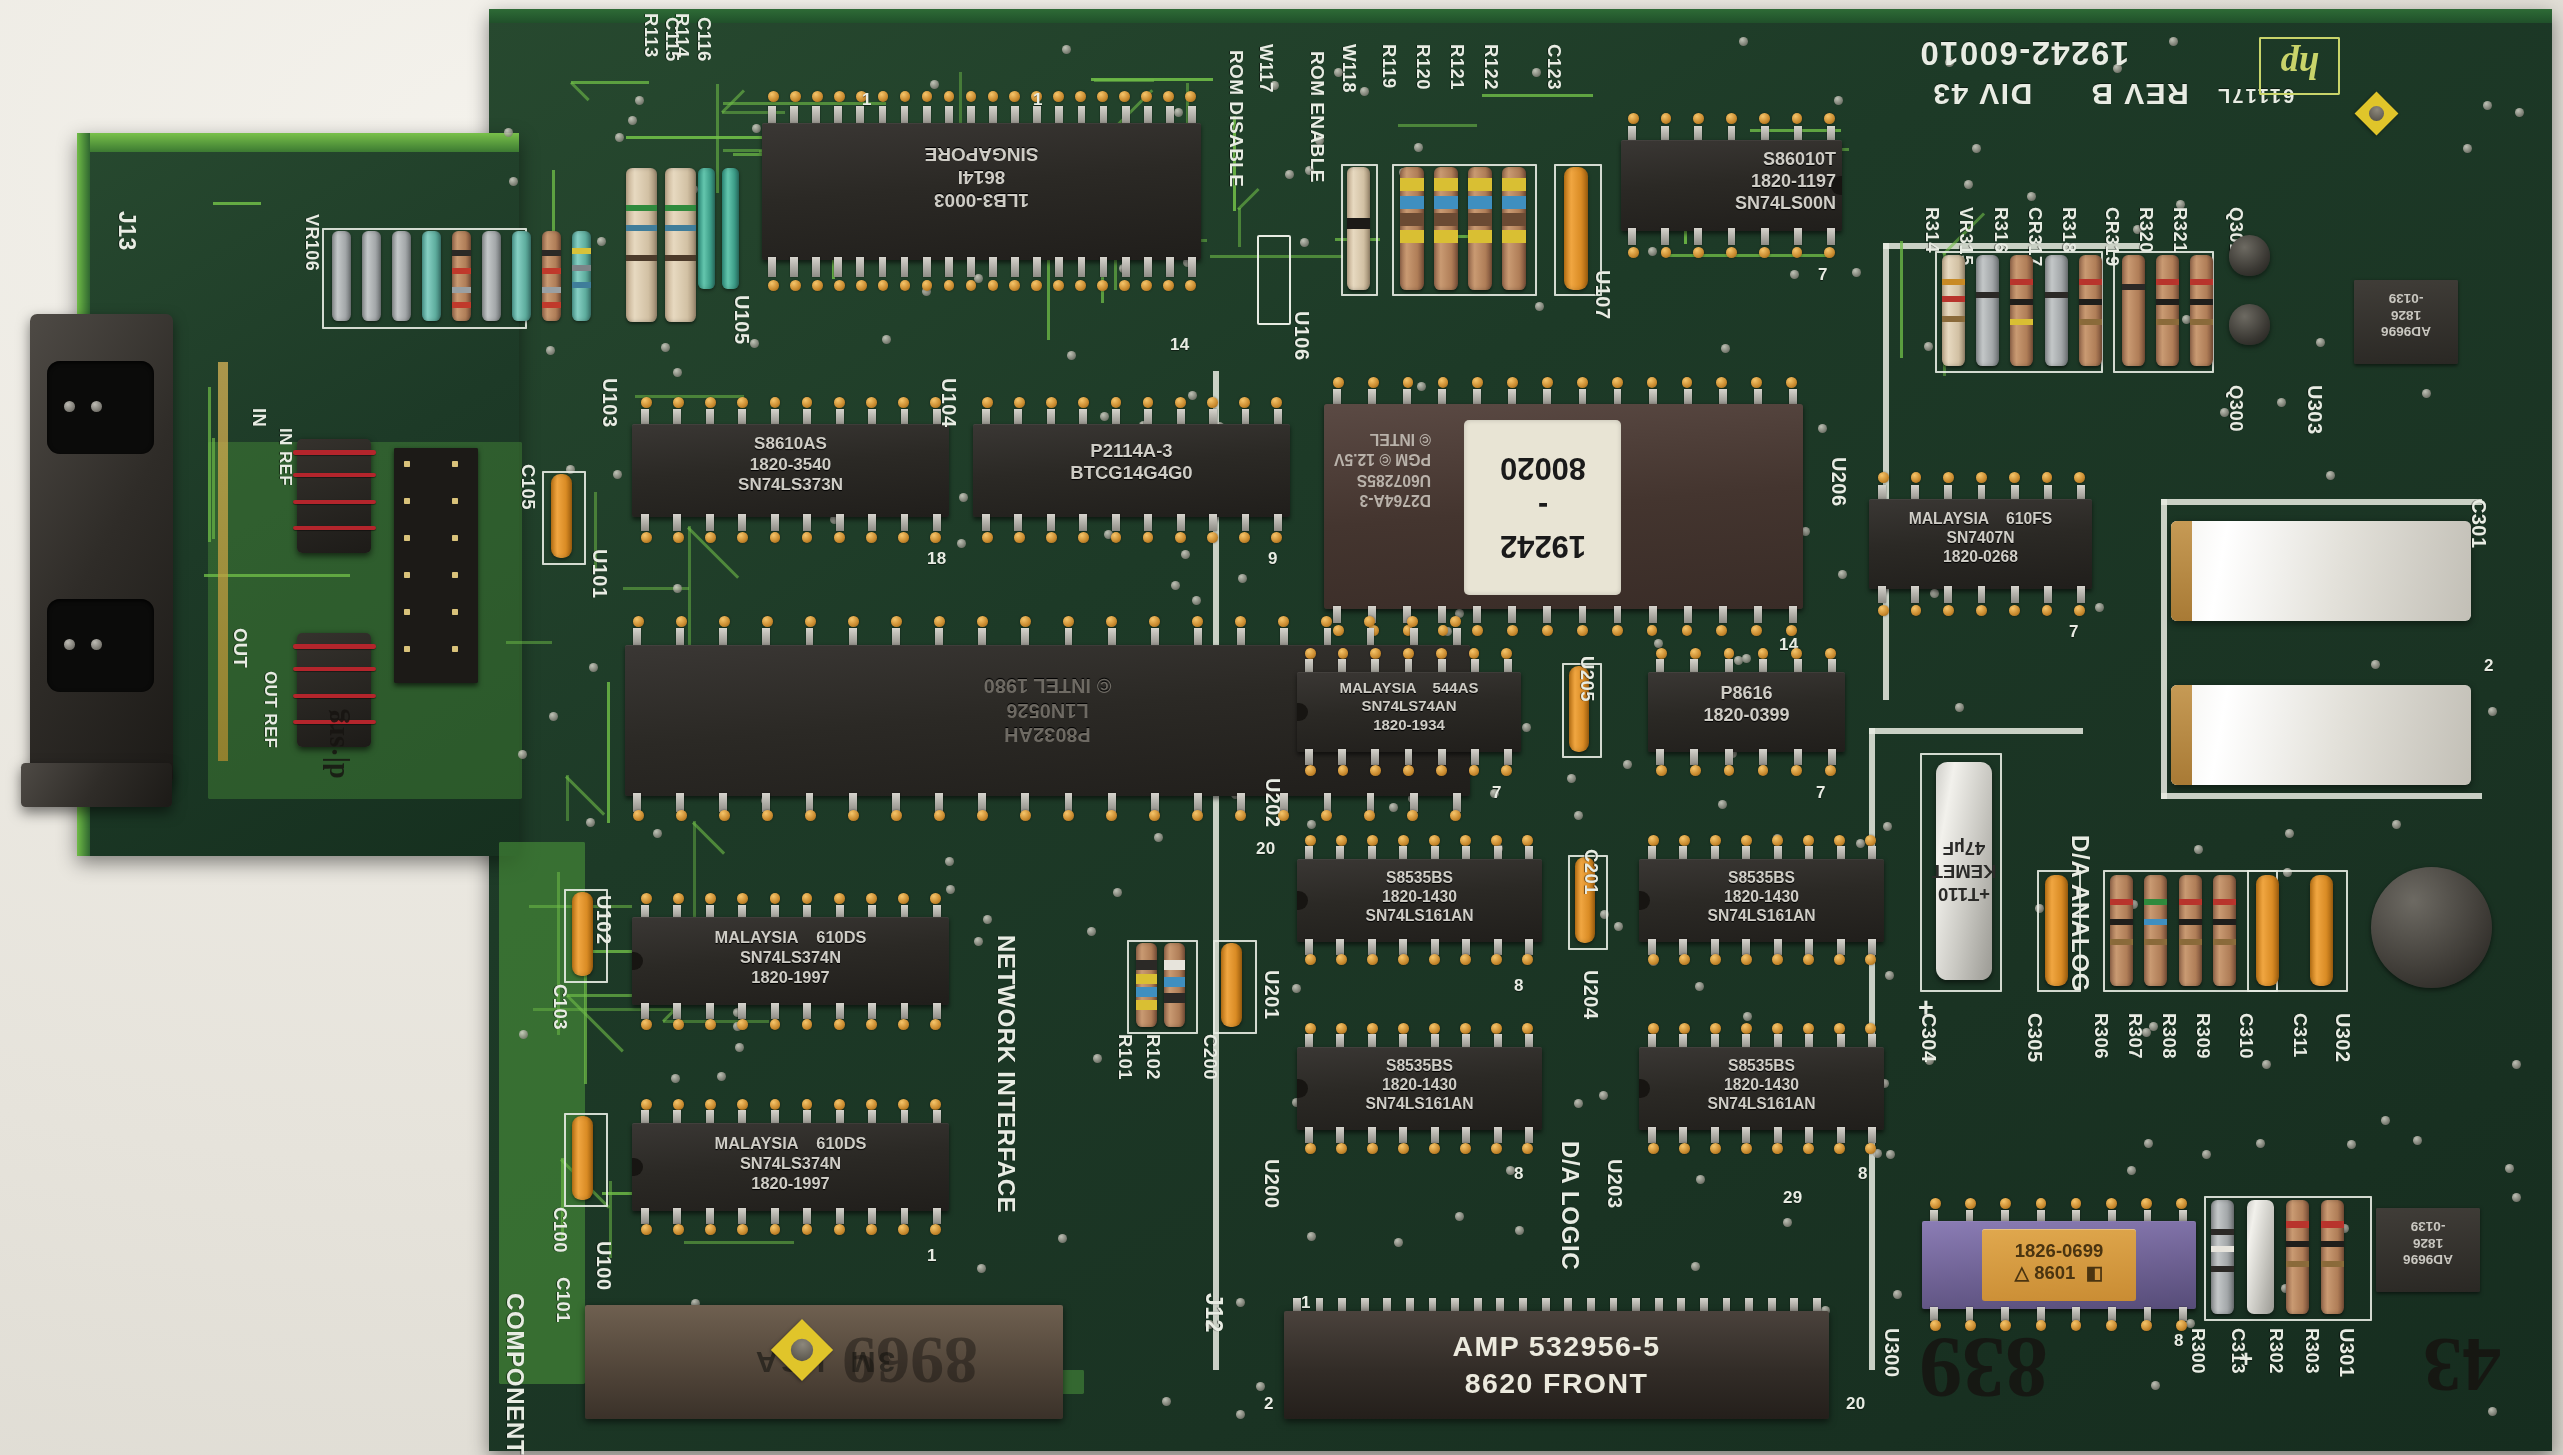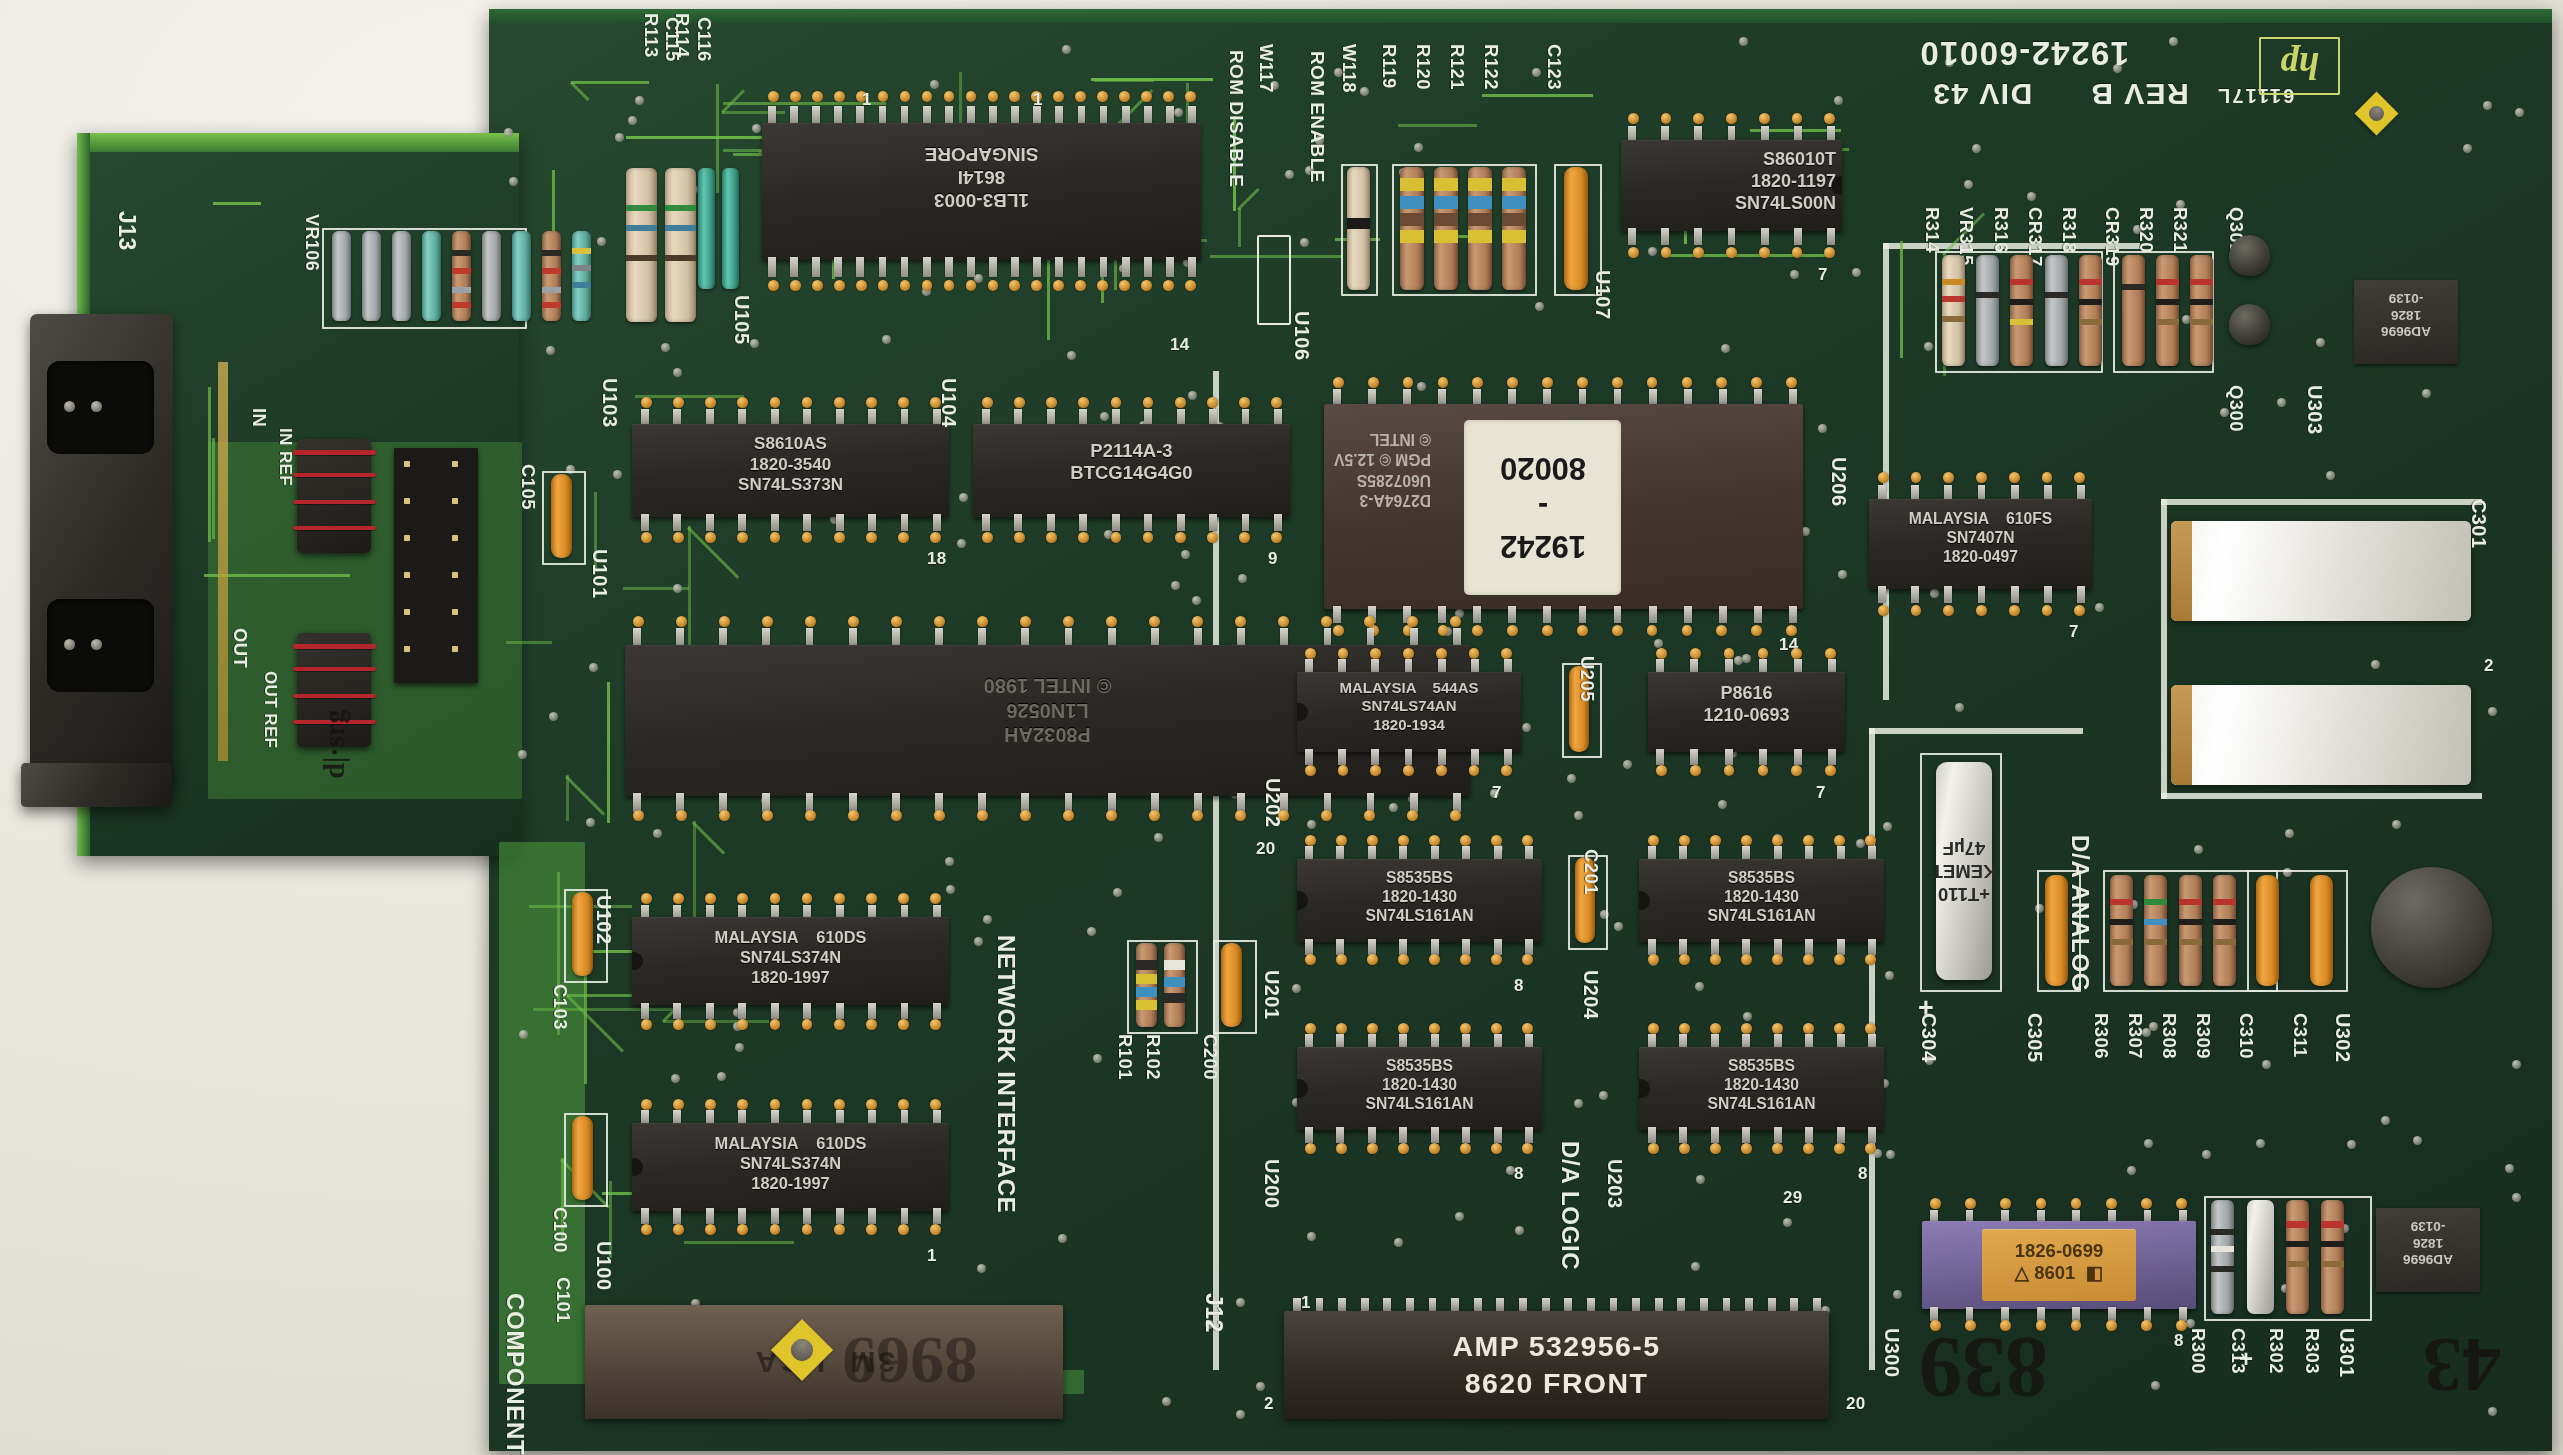--- a/index.html
+++ b/index.html
@@ -1017,21 +1017,21 @@
     <i></i>
     <i></i>
     <i></i>
     <i></i>
     <i></i>
     <i></i>
   </div>
 <div class="dip" style="left:1869px;top:499px;width:223px;height:90px;">
   <div class="mark" style="top:10px;font-size:15.7px;">MALAYSIA    610FS
 SN7407N
-1820-0497</div>
+1820-0268</div>
 </div>
 <div class="pins" style="left:1878px;top:586px;width:207px;height:17px;">
     <i></i>
     <i></i>
     <i></i>
     <i></i>
     <i></i>
     <i></i>
     <i></i>
   </div>
@@ -1215,21 +1215,21 @@
 <div class="pins" style="left:1656px;top:659px;width:180px;height:15.7px;">
     <i></i>
     <i></i>
     <i></i>
     <i></i>
     <i></i>
     <i></i>
   </div>
 <div class="dip" style="left:1648px;top:672px;width:197px;height:80px;">
   <div class="mark" style="top:11.4px;font-size:18px;">P8616
-1210-0693</div>
+1820-0399</div>
 </div>
 <div class="pins" style="left:1656px;top:749px;width:180px;height:15.7px;">
     <i></i>
     <i></i>
     <i></i>
     <i></i>
     <i></i>
     <i></i>
   </div>
 <div class="pads" style="left:1656px;top:765px;width:180px;height:10.7px;">

